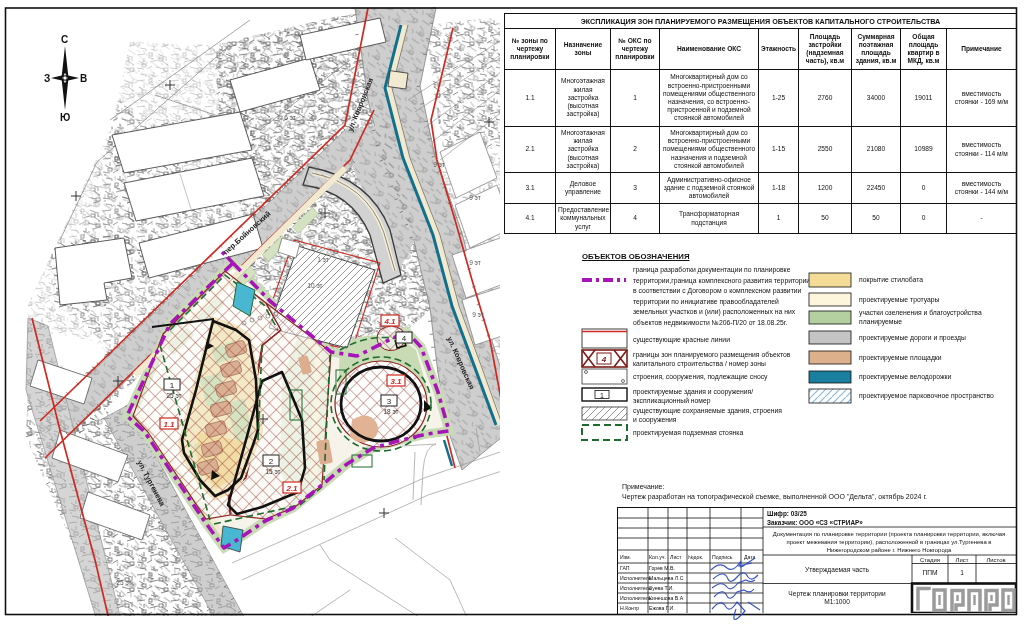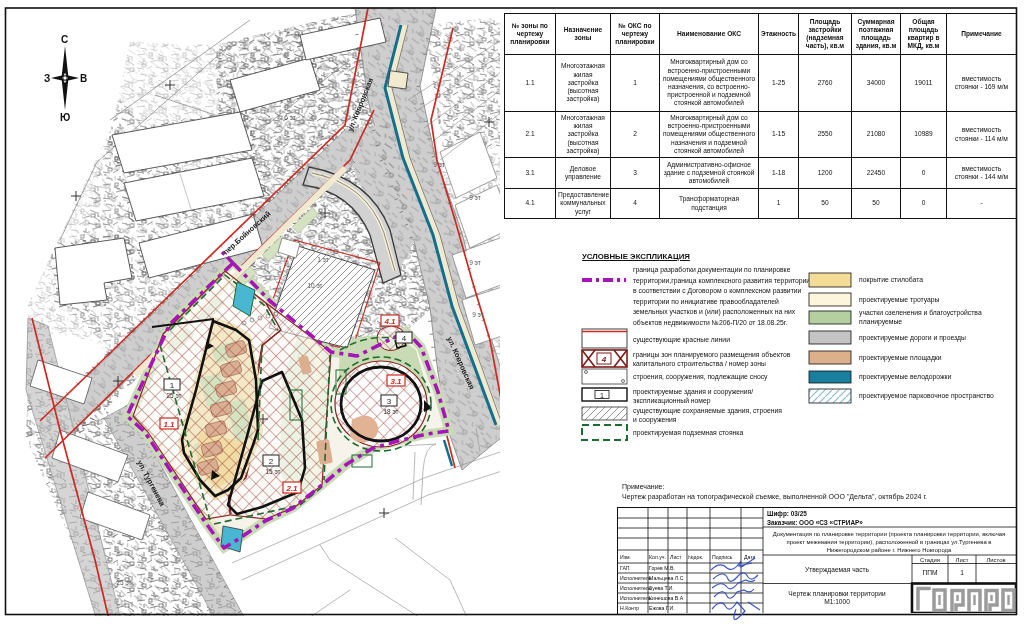--- a/index.html
+++ b/index.html
@@ -459,20 +459,23 @@
         <col style="width:55px">
         <col style="width:49px">
         <col style="width:99px">
         <col style="width:40px">
         <col style="width:53px">
         <col style="width:49px">
         <col style="width:46px">
         <col>
       </colgroup>
 <tbody>
+        <tr>
+          <td colspan="9" style="font-weight:bold;font-size:7.2px;height:15px">ЭКСПЛИКАЦИЯ ЗОН ПЛАНИРУЕМОГО РАЗМЕЩЕНИЯ ОБЪЕКТОВ КАПИТАЛЬНОГО СТРОИТЕЛЬСТВА</td>
+        </tr>
 <tr style="height:41px">
 <td style="font-weight:bold">№ зоны по чертежу планировки</td>
 <td style="font-weight:bold">Назначение зоны</td>
 <td style="font-weight:bold">№ ОКС по чертежу планировки</td>
 <td style="font-weight:bold">Наименование ОКС</td>
 <td style="font-weight:bold">Этажность</td>
 <td style="font-weight:bold">Площадь застройки (надземная часть), кв.м</td>
 <td style="font-weight:bold">Суммарная поэтажная площадь здания, кв.м</td>
 <td style="font-weight:bold">Общая площадь квартир в МКД, кв.м</td>
 <td style="font-weight:bold">Примечание</td>
@@ -519,21 +522,21 @@
           <td>50</td>
           <td>50</td>
           <td>0</td>
           <td>-</td>
         </tr>
 </tbody>
     </table>
 </div>
 
 <div class="abs" style="left:582px;top:252px;width:435px;font-size:7px;color:#111">
- <div style="font-weight:bold;font-size:7.8px;text-decoration:underline">УСЛОВНЫЕ ЭКСПЛИКАЦИЯ</div>
+ <div style="font-weight:bold;font-size:7.8px;text-decoration:underline">ОБЪЕКТОВ ОБОЗНАЧЕНИЯ</div>
 </div>
 <svg class="abs" width="440" height="230" viewBox="0 0 440 230" style="left:580px;top:264px" xmlns="http://www.w3.org/2000/svg">
  <g font-family="Liberation Sans,sans-serif" font-size="6.8" fill="#111">
   <path d="M2,16 L46,16" stroke="#a714ba" stroke-width="4" stroke-dasharray="10,4,3,4"></path>
   <text x="53" y="8">граница разработки документации по планировке</text>
   <text x="53" y="18.5">территории,граница комплексного развития территории</text>
   <text x="53" y="29">в соответствии с Договором о комплексном развитии</text>
   <text x="53" y="39.5">территории по инициативе правообладателей</text>
   <text x="53" y="50">земельных участков и (или) расположенных на них</text>
   <text x="53" y="60.5">объектов недвижимости №206-П/20 от 18.08.25г.</text>

